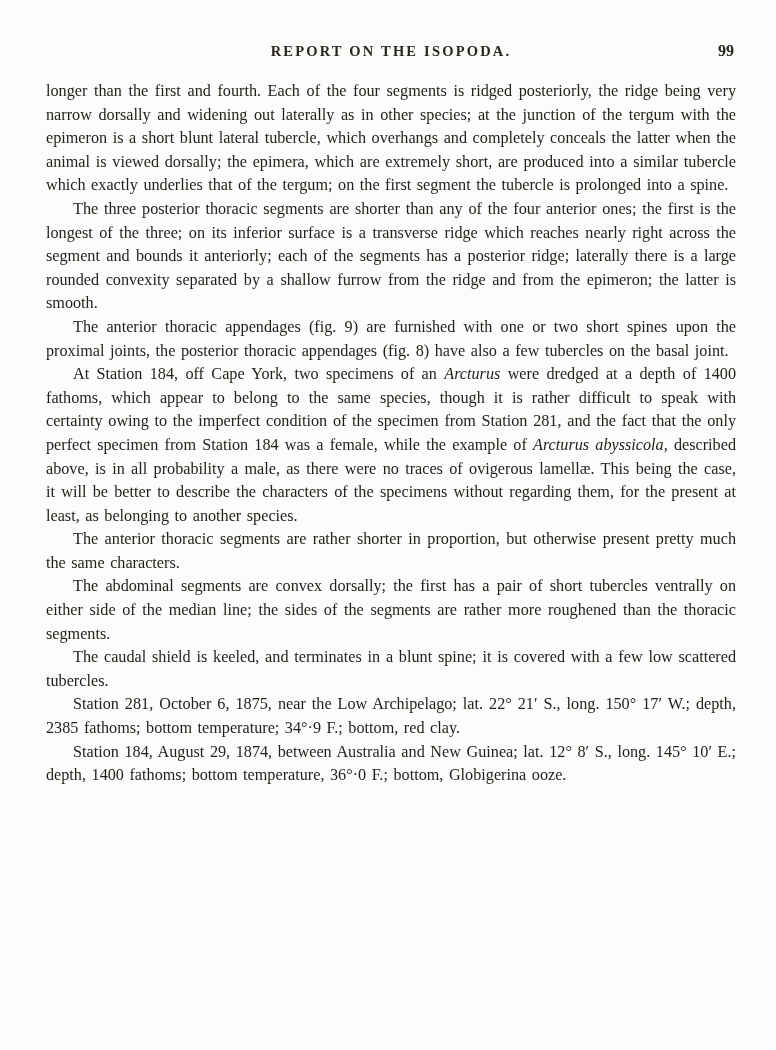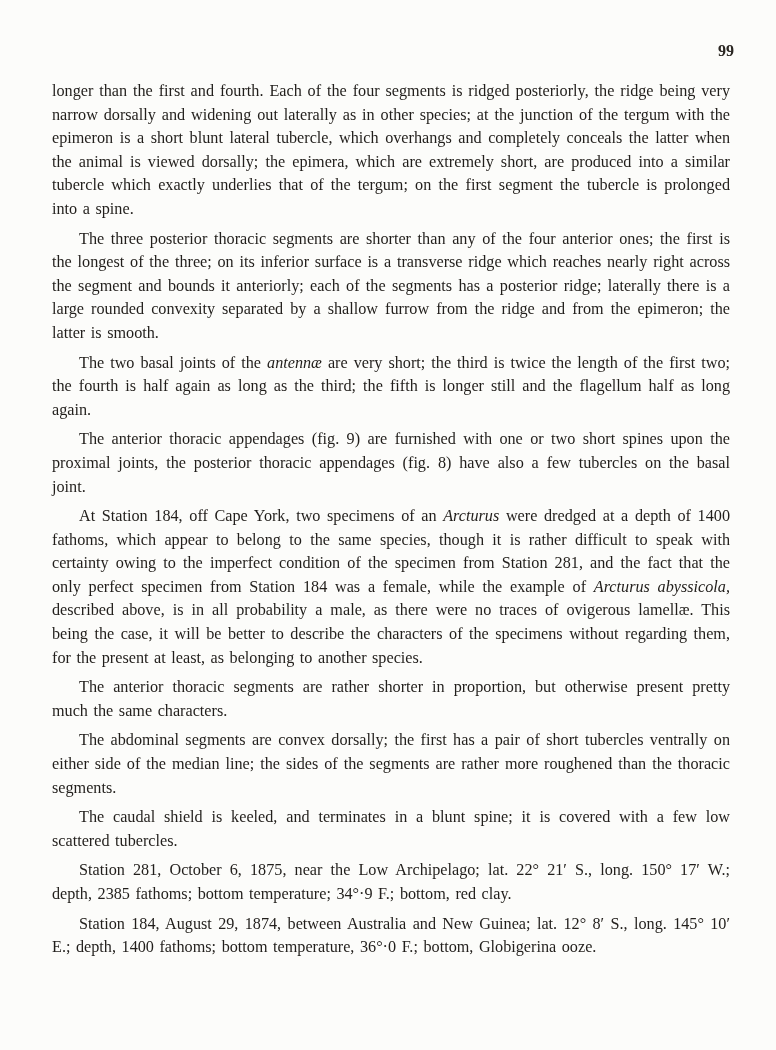--- a/index.html
+++ b/index.html
@@ -38,41 +38,41 @@
     position: absolute;
     right: 2px;
     top: -1px;
     font-size: 16px;
     font-weight: bold;
     letter-spacing: 0;
     color: #2a2622;
     margin-left: 32px;
   }
   .page-body p.para {
-    margin: 6px;
+    margin: 0;
     word-spacing: 1.5px;
   }
   .page-body p.indent {
     text-indent: 27px;
   }
   .italic {
     font-style: italic;
   }
 </style>
 </head>
 <body>
 
 <div class="page">
   <div class="running-header">
+    <span class="running-title">REPORT ON THE ISOPODA.</span>
     <span class="page-number">99</span>
   </div>
   <div class="page-body">
       <p class="para"><span>longer than the first and fourth.  Each of the four segments is ridged posteriorly, the ridge being very narrow dorsally and widening out laterally as in other species; at the junction of the tergum with the epimeron is a short blunt lateral tubercle, which overhangs and completely conceals the latter when the animal is viewed dorsally; the epimera, which are extremely short, are produced into a similar tubercle which exactly underlies that of the tergum; on the first segment the tubercle is prolonged into a spine.</span></p>
       <p class="para indent"><span>The three posterior thoracic segments are shorter than any of the four anterior ones; the first is the longest of the three; on its inferior surface is a transverse ridge which reaches nearly right across the segment and bounds it anteriorly; each of the segments has a posterior ridge; laterally there is a large rounded convexity separated by a shallow furrow from the ridge and from the epimeron; the latter is smooth.</span></p>
-      <p class="para indent"><span>The two basal joints of the </span><span class="italic">antennæ</span><span> are very short; the third is twice the length of the first two; the fourth is half again as long as the third; the fifth is longer still and the flagellum half as long again.</span></p>
       <p class="para indent"><span>The anterior thoracic appendages (fig. 9) are furnished with one or two short spines upon the proximal joints, the posterior thoracic appendages (fig. 8) have also a few tubercles on the basal joint.</span></p>
       <p class="para indent"><span>At Station 184, off Cape York, two specimens of an </span><span class="italic">Arcturus</span><span> were dredged at a depth of 1400 fathoms, which appear to belong to the same species, though it is rather difficult to speak with certainty owing to the imperfect condition of the specimen from Station 281, and the fact that the only perfect specimen from Station 184 was a female, while the example of </span><span class="italic">Arcturus abyssicola,</span><span> described above, is in all probability a male, as there were no traces of ovigerous lamellæ.  This being the case, it will be better to describe the characters of the specimens without regarding them, for the present at least, as belonging to another species.</span></p>
       <p class="para indent"><span>The anterior thoracic segments are rather shorter in proportion, but otherwise present pretty much the same characters.</span></p>
       <p class="para indent"><span>The abdominal segments are convex dorsally; the first has a pair of short tubercles ventrally on either side of the median line; the sides of the segments are rather more roughened than the thoracic segments.</span></p>
       <p class="para indent"><span>The caudal shield is keeled, and terminates in a blunt spine; it is covered with a few low scattered tubercles.</span></p>
       <p class="para indent"><span>Station 281, October 6, 1875, near the Low Archipelago; lat. 22° 21′ S., long. 150° 17′ W.; depth, 2385 fathoms; bottom temperature; 34°·9 F.; bottom, red clay.</span></p>
       <p class="para indent"><span>Station 184, August 29, 1874, between Australia and New Guinea; lat. 12° 8′ S., long. 145° 10′ E.; depth, 1400 fathoms; bottom temperature, 36°·0 F.; bottom, Globigerina ooze.</span></p>
     </div>
 </div>
 

